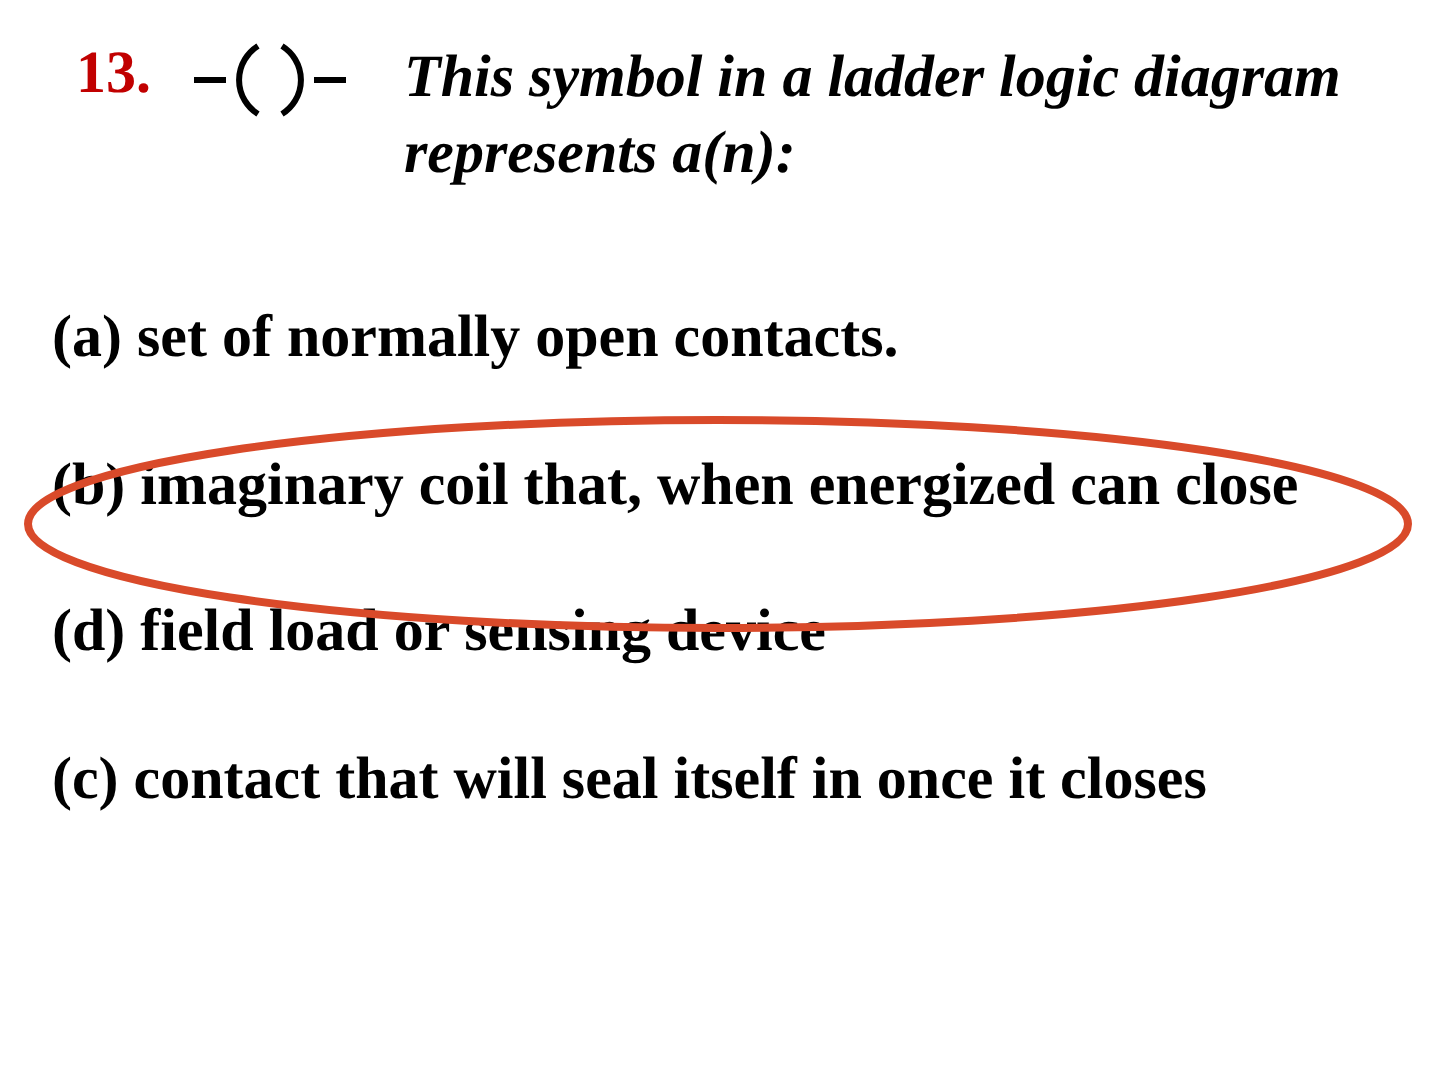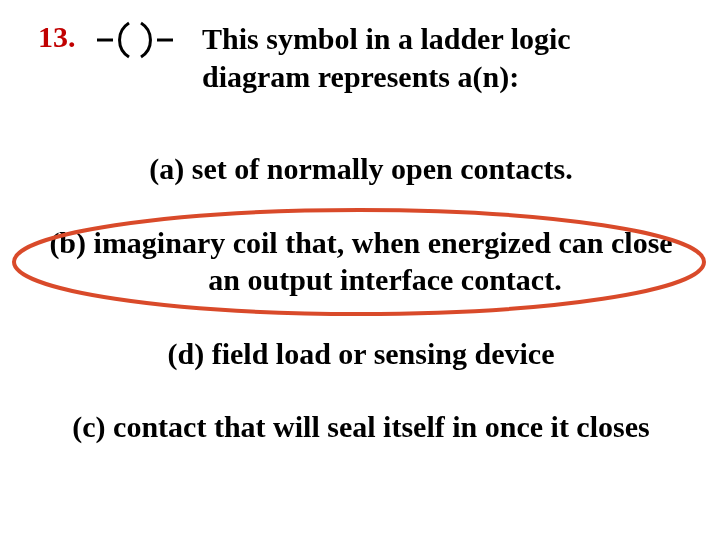--- a/index.html
+++ b/index.html
@@ -34,27 +34,27 @@
     height: 50px;
   }
   .stem {
     position: absolute;
     left: 202px;
     top: 20px;
     width: 480px;
     font-size: 30px;
     font-weight: bold;
     line-height: 1.25;
+    font-style: italic;
   }
   .opts {
     position: absolute;
     left: 26px;
     top: 150px;
     width: 670px;
-    text-align: center;
   }
   .opt {
     font-size: 30px;
     font-weight: bold;
     line-height: 1.25;
     margin-bottom: 36px;
   }
   .opt-b {
     position: relative;
   }
@@ -90,21 +90,20 @@
   <div class="stem">This symbol in a ladder logic diagram represents a(n):</div>
 
   <div class="opts">
     <div class="opt">(a) set  of normally open contacts.</div>
 
     <div class="opt opt-b hang">
       <svg class="ellipse" viewBox="0 0 706 120" preserveAspectRatio="none">
         <ellipse cx="353" cy="60" rx="345" ry="52" fill="none" stroke-width="4" stroke="#d94a2a"></ellipse>
       </svg>
       <span>(b) imaginary coil that, when energized can close</span><br>
-      <span>an output interface contact.</span>
     </div>
 
     <div class="opt">(d) field load or sensing device</div>
 
     <div class="opt">(c) contact that will seal itself in once it closes</div>
   </div>
 
 </div>
 
 </body></html>

